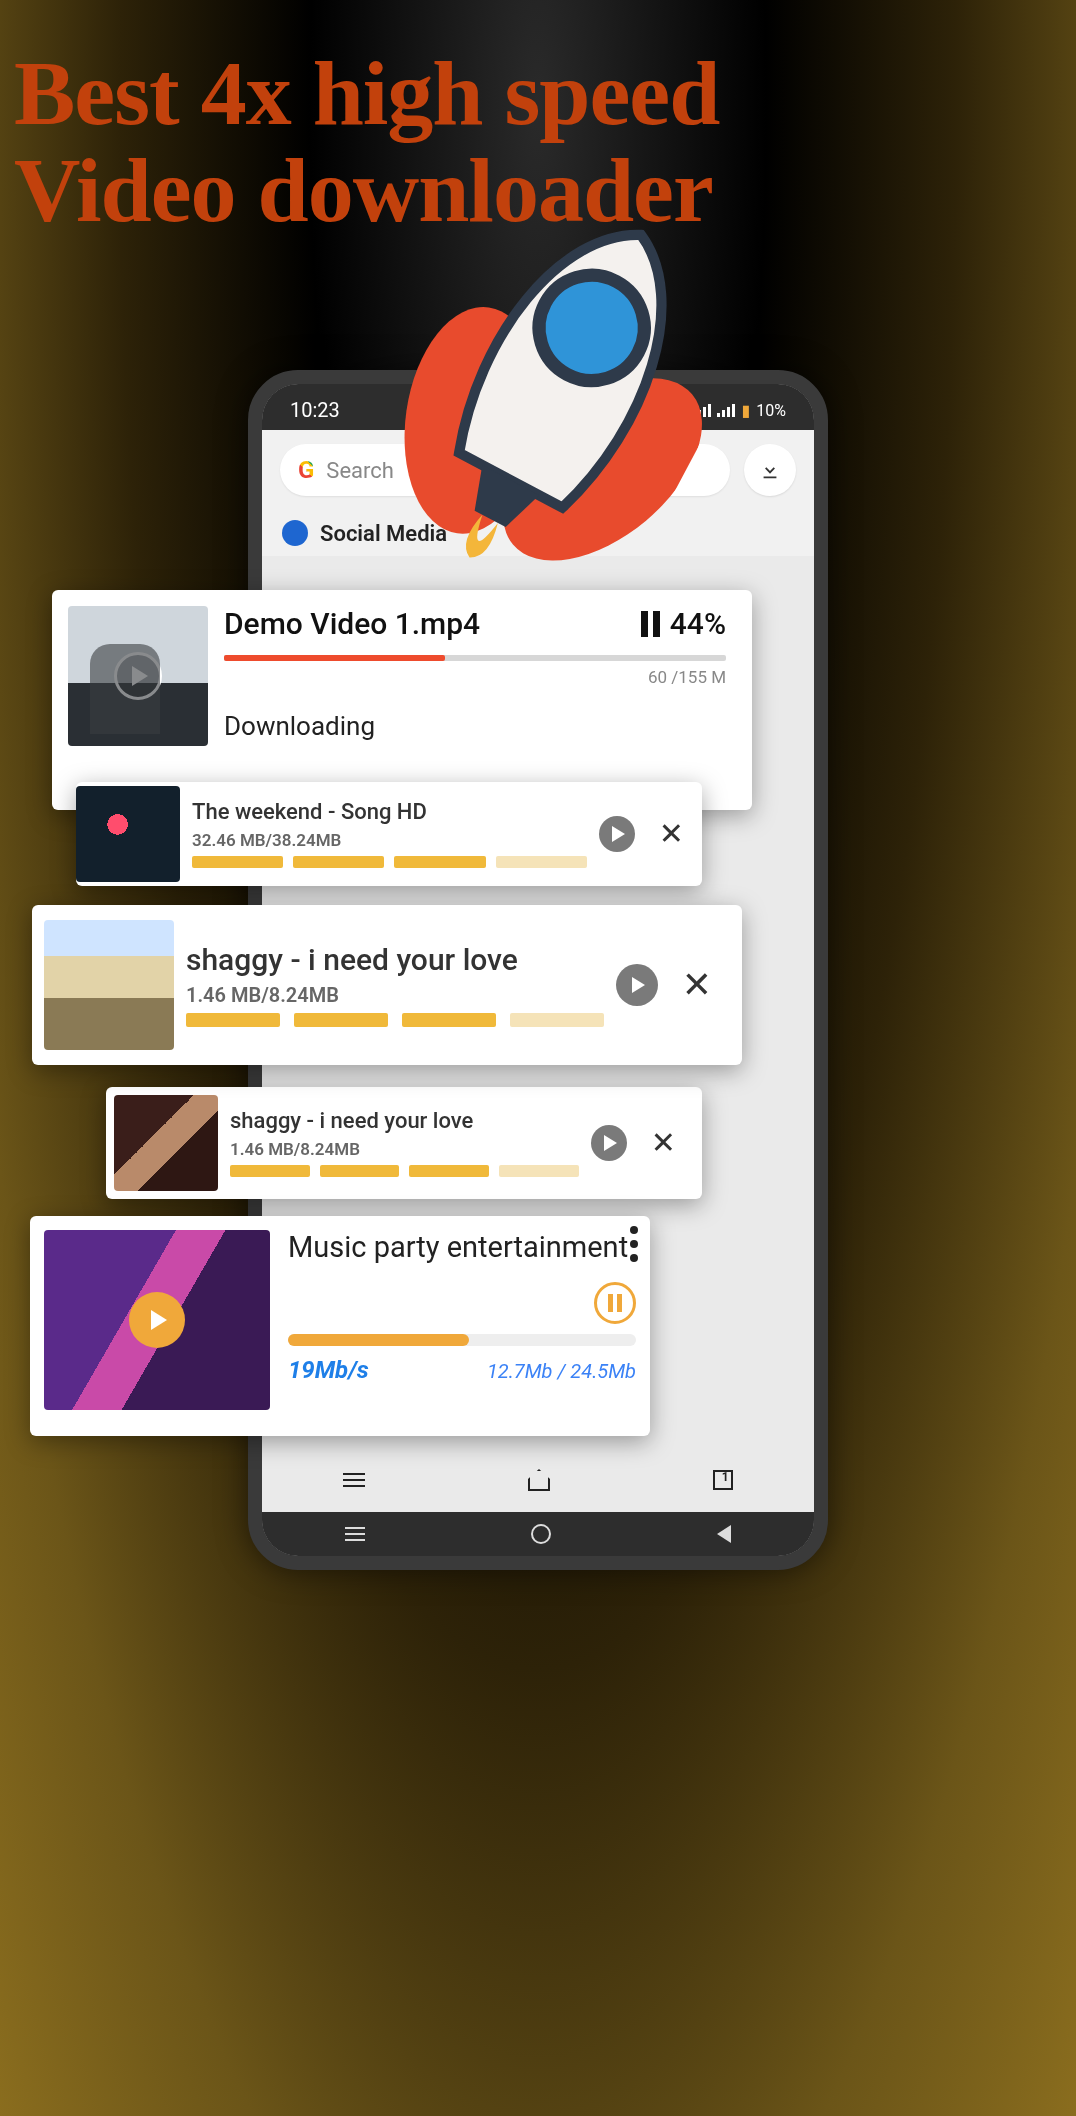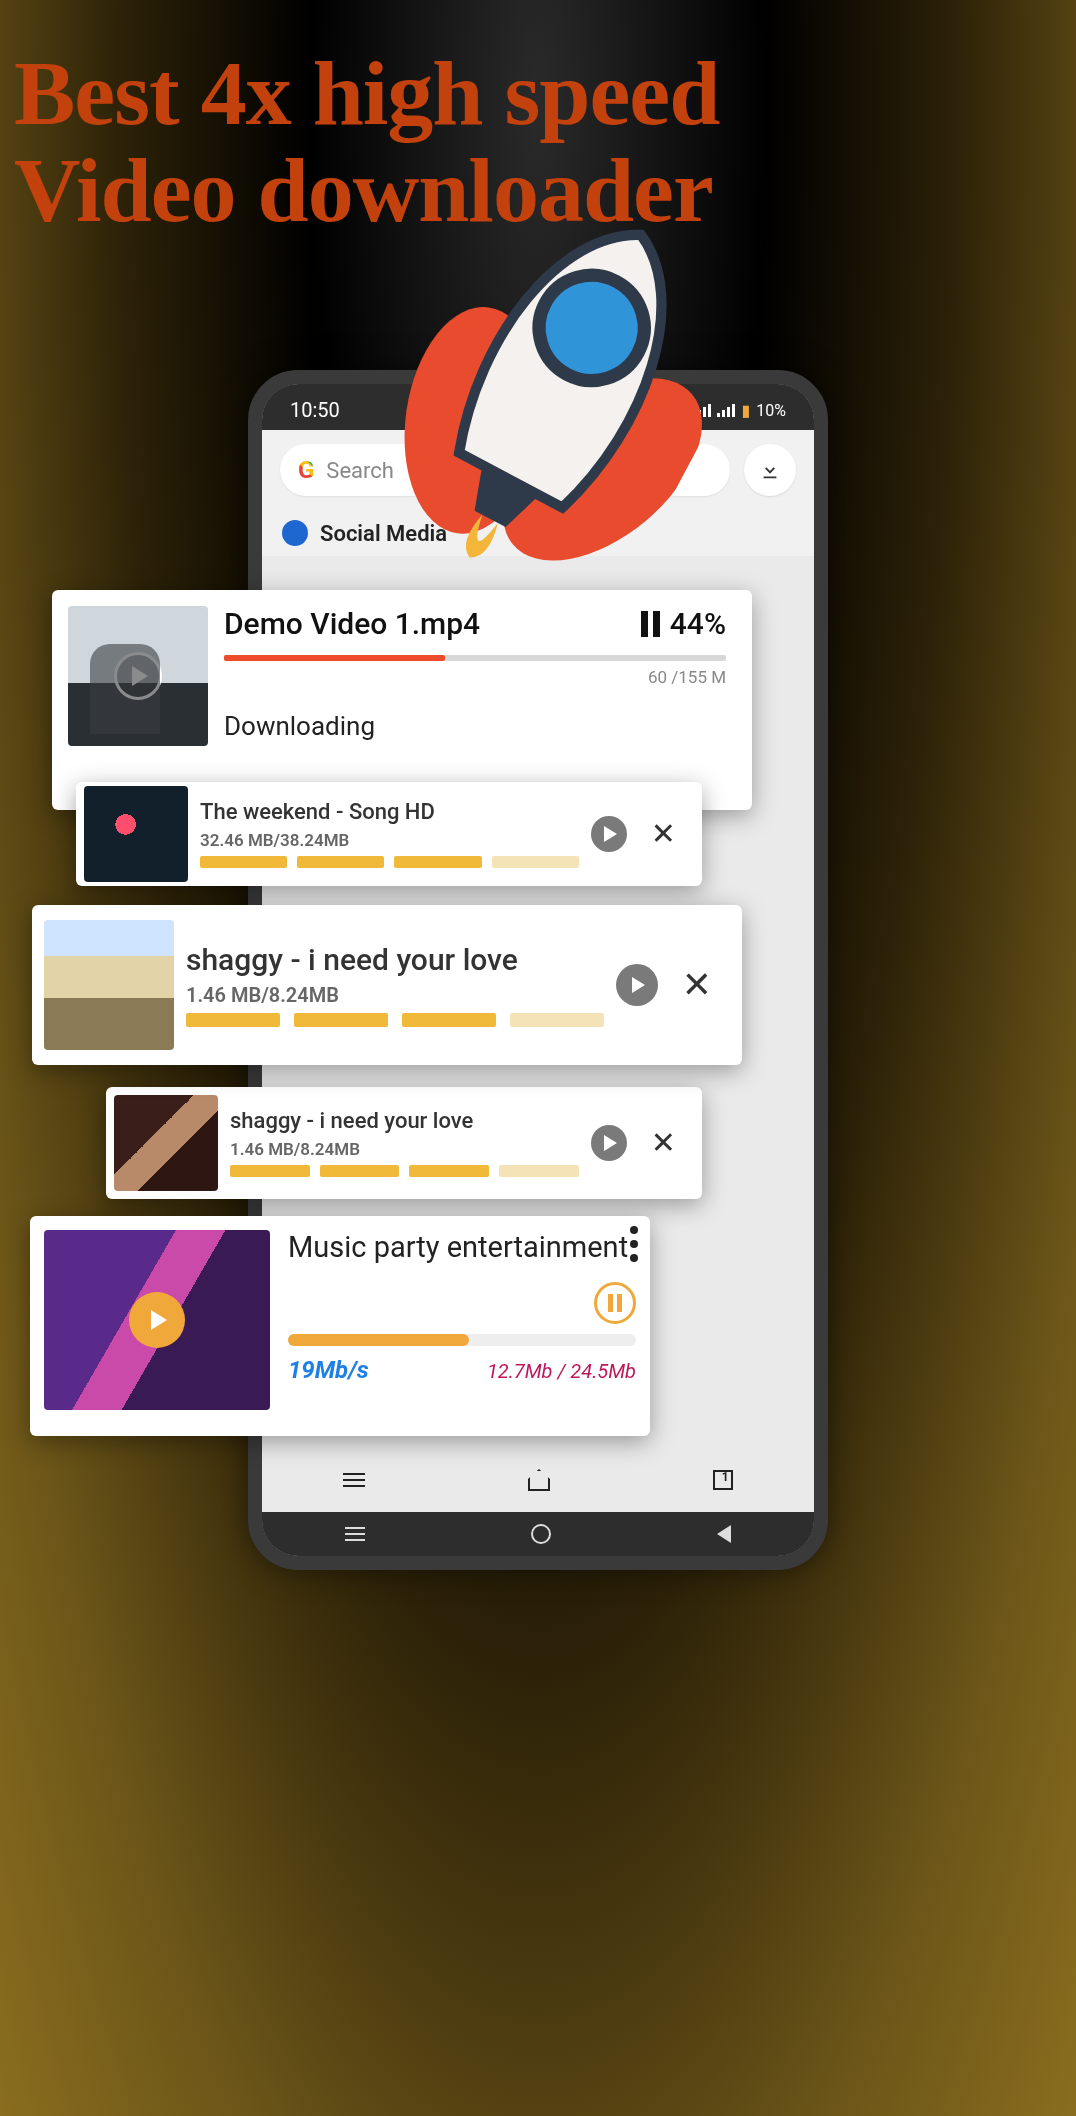--- a/index.html
+++ b/index.html
@@ -168,21 +168,21 @@
   .smallcard .title { font-size:22px; font-weight:500; color:#333; white-space:nowrap; overflow:hidden; text-overflow:ellipsis;}
   .smallcard .size { font-size:17px; color:#666; font-weight:600;}
   .smallcard .actions { display:flex; align-items:center; gap:24px; padding-right:18px;}
   .act-btn { width:36px; height:36px; border-radius:50%; background:#7a7a7a; display:flex; align-items:center; justify-content:center;}
   .act-btn::after{content:"";width:0;height:0;border-top:8px solid transparent;border-bottom:8px solid transparent;border-left:13px solid #fff;margin-left:3px;}
   .x-btn { font-size:30px; color:#333; font-weight:300; line-height:1; }
   .segbar { display:flex; gap:10px; height:12px; }
   .segbar span { flex:1; background:#f0b93a; border-radius:2px; }
   .segbar span.dim { background:#f5e3b8; }
 
-  .card2 { top: 782px; left: 76px; width: 626px; height: 104px; align-items:center; padding:8px;}
+  .card2 { top: 782px; left: 76px; width: 626px; height: 104px; align-items:center; }
   .card2 .thumb { width:104px; height:96px; background: radial-gradient(circle at 40% 40%, #ff4d6d 0 12%, #12202c 12%);}
   .card3 { top: 905px; left: 32px; width: 710px; height: 160px; align-items:center; padding:12px; z-index:35;}
   .card3 .thumb { width:130px; height:130px; background: linear-gradient(180deg,#cfe4ff 0 28%, #e2d3a8 28% 60%, #8a7a55 60%);}
   .card3 .title { font-size:30px; }
   .card3 .size { font-size:20px; }
   .card3 .act-btn { width:42px; height:42px;}
   .card3 .x-btn { font-size:36px;}
   .card3 .segbar { height:14px; gap:14px;}
   .card4 { top: 1087px; left: 106px; width: 596px; height: 112px; align-items:center; padding:8px;}
   .card4 .thumb { width:104px; height:96px; background: linear-gradient(135deg,#3a1e1a 0 40%, #b98a6a 40% 60%, #2e1713 60%);}
@@ -194,34 +194,34 @@
   .card5 .body { flex:1; display:flex; flex-direction:column; position:relative;}
   .card5 .title { font-size:29px; color:#222; font-weight:400; }
   .card5 .menu { position:absolute; top:-4px; right:-2px; display:flex; flex-direction:column; gap:6px;}
   .card5 .menu span { width:8px; height:8px; background:#222; border-radius:50%;}
   .card5 .pausebtn { align-self:flex-end; width:42px; height:42px; border:3px solid #f0a83a; border-radius:50%; display:flex; align-items:center; justify-content:center; gap:4px; margin-top:18px;}
   .card5 .pausebtn span { width:5px; height:18px; background:#f0a83a;}
   .card5 .track { height:12px; background:#eee; border-radius:6px; margin-top:10px; position:relative;}
   .card5 .track .fill { position:absolute; top:0; left:0; height:100%; background:#f0a83a; border-radius:6px;}
   .card5 .bottomrow { display:flex; justify-content:space-between; margin-top:10px; align-items:baseline;}
   .card5 .speed { color:#1e7fe8; font-weight:700; font-style:italic; font-size:24px;}
-  .card5 .sizes { color:#be185d; font-style:italic; font-size:20px;}
+  .card5 .sizes { color:#3b82f6; font-style:italic; font-size:20px;}
 </style>
 </head>
 <body>
 
 <div class="headline">
   <span>Best 4x high speed</span><br>
   <span>Video downloader</span>
 </div>
 
 <div class="phone">
   <div class="phone-inner">
     <div class="statusbar">
-      <span>10:50</span>
+      <span>10:23</span>
       <span class="right">
         <span class="sm">
           <span>Vo1  4.65</span><br>
           <span>LTE2 KB/s</span>
         </span>
         <span class="wifi-icon">⌔</span>
         <span class="bars">
             <span></span>
             <span></span>
             <span></span>

